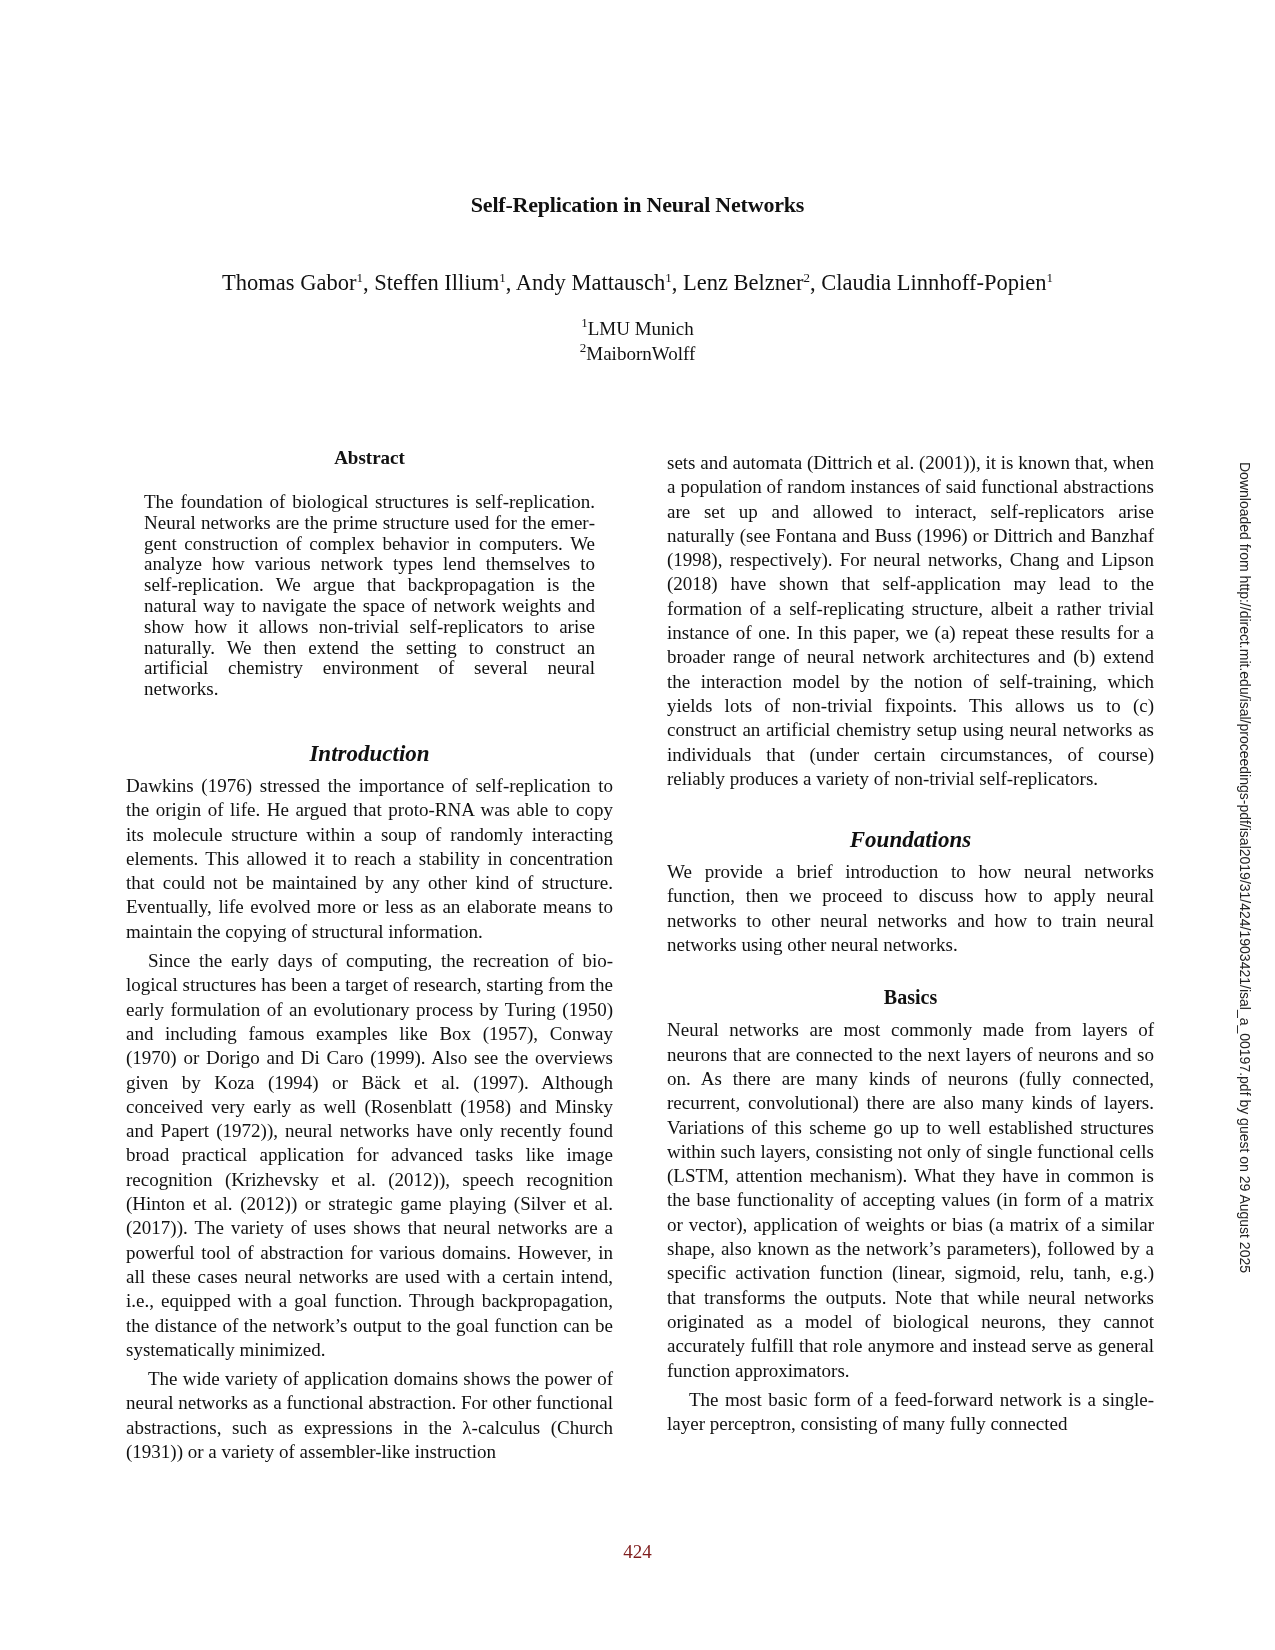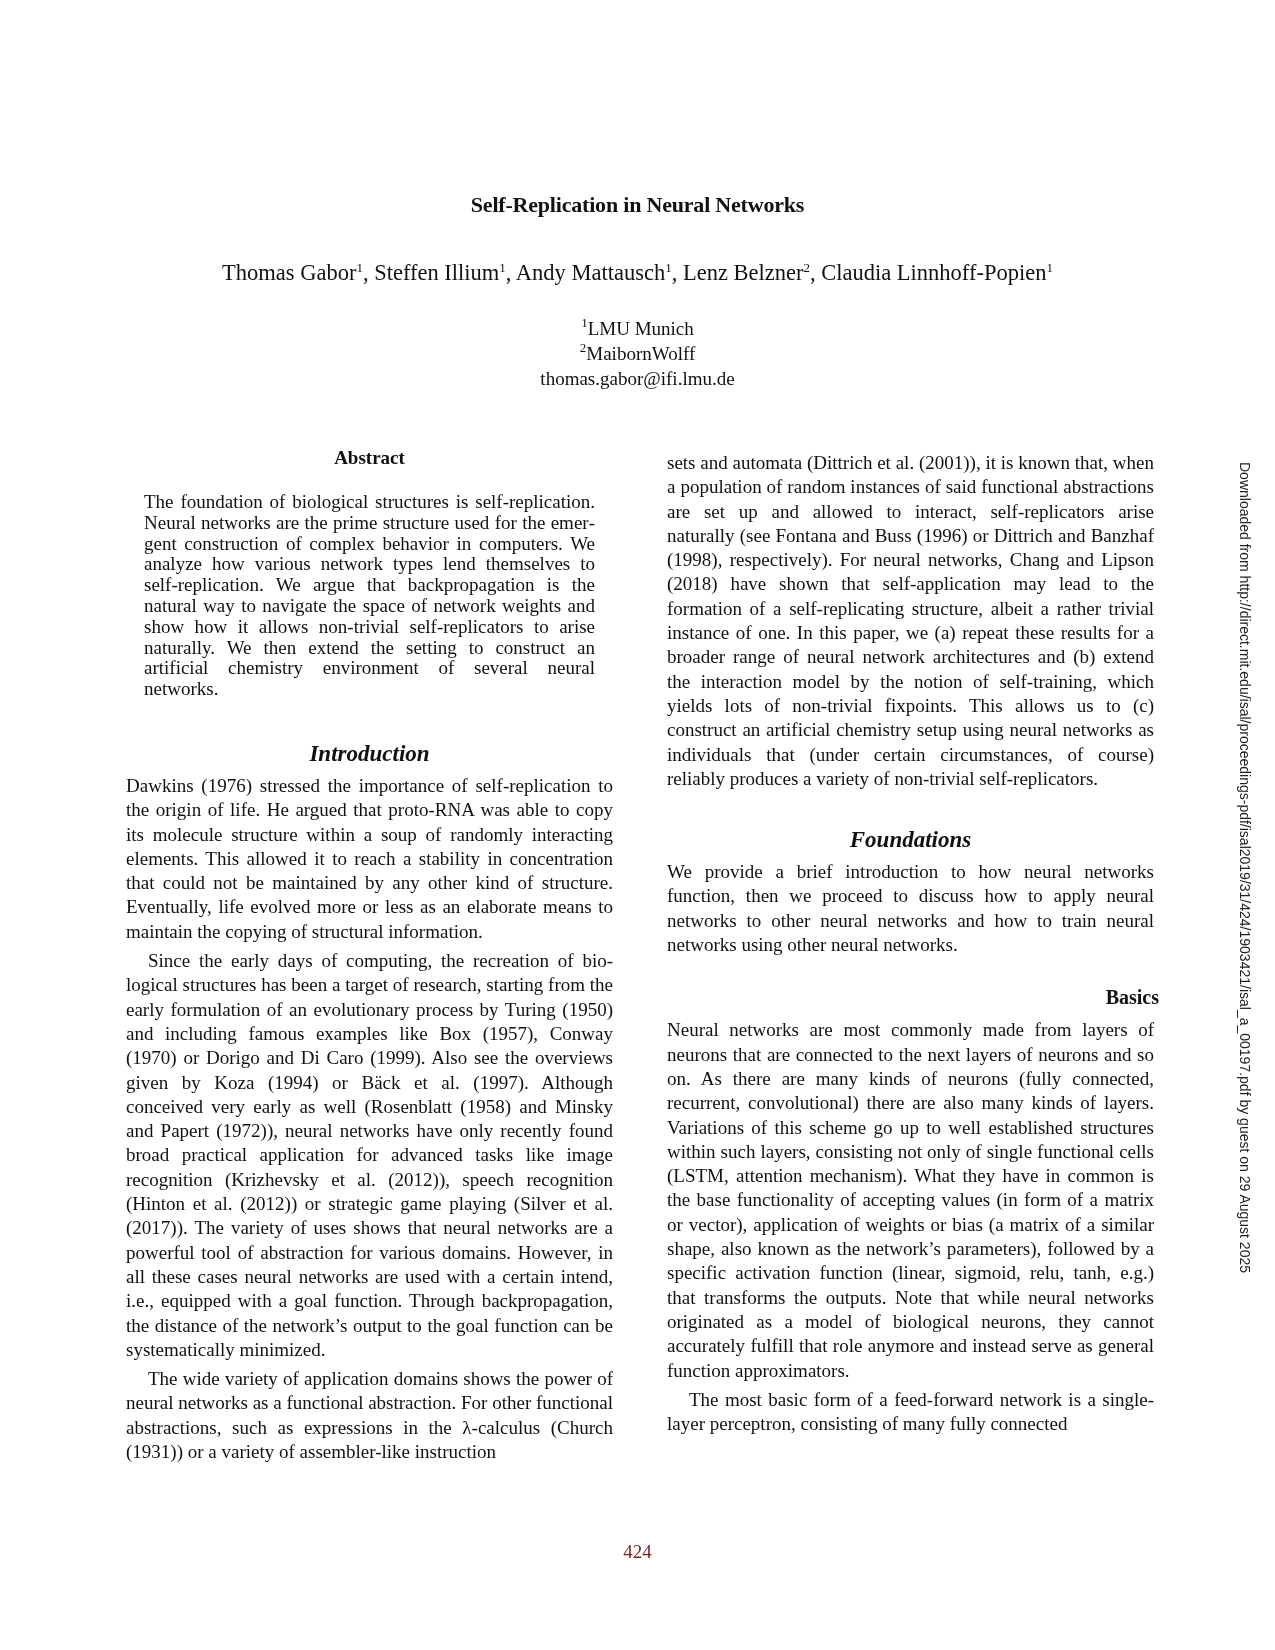--- a/index.html
+++ b/index.html
@@ -20,21 +20,21 @@
     left: 0; right: 0;
     top: 192px;
     text-align: center;
     font-weight: bold;
     font-size: 22px;
     letter-spacing: -0.2px;
   }
   .authors {
     position: absolute;
     left: 0; right: 0;
-    top: 260px;
+    top: 270px;
     text-align: center;
     font-size: 22.5px;
   }
   .authors sup, .affil sup {
     font-size: 13px;
     vertical-align: 8px;
     line-height: 0;
   }
   .affil {
     position: absolute;
@@ -72,21 +72,21 @@
   }
   .section-heading {
     text-align: center;
     font-weight: bold;
     font-size: 23px;
     line-height: 28px;
     margin: 0 0 6px 0;
     font-style: italic;
   }
   .subsection-heading {
-    text-align: right;
+    text-align: center;
     font-weight: bold;
     font-size: 20px;
     line-height: 26px;
     margin: 0 0 8px 0;
   }
   .para {
     margin: 5px;
     text-indent: 0;
   }
   .para.indent { text-indent: 22px; }
@@ -116,21 +116,20 @@
 
 <div class="title">Self-Replication in Neural Networks</div>
 
 <div class="authors">
   <span><span>Thomas Gabor</span><sup>1</sup><span>, </span></span><span><span>Steffen Illium</span><sup>1</sup><span>, </span></span><span><span>Andy Mattausch</span><sup>1</sup><span>, </span></span><span><span>Lenz Belzner</span><sup>2</sup><span>, </span></span><span><span>Claudia Linnhoff-Popien</span><sup>1</sup><span></span></span>
 </div>
 
 <div class="affil">
   <div><sup>1</sup><span>LMU Munich</span></div>
   <div><sup>2</sup><span>MaibornWolff</span></div>
-  <div>thomas.gabor@ifi.lmu.de</div>
 </div>
 
 <div class="col col-left">
   <div class="abstract-heading">Abstract</div>
   <p class="abstract-body">The foundation of biological structures is self-replication. Neural networks are the prime structure used for the emer­gent construction of complex behavior in computers.  We analyze how various network types lend themselves to self-replication. We argue that backpropagation is the natural way to navigate the space of network weights and show how it allows non-trivial self-replicators to arise naturally.  We then extend the setting to construct an artificial chemistry environ­ment of several neural networks.</p>
 
   <div style="height:40px"></div>
   <div class="section-heading">Introduction</div>
   <p class="para">Dawkins (1976) stressed the importance of self-replication to the origin of life.  He argued that proto-RNA was able to copy its molecule structure within a soup of randomly inter­acting elements.  This allowed it to reach a stability in con­centration that could not be maintained by any other kind of structure.  Eventually, life evolved more or less as an elabo­rate means to maintain the copying of structural information.</p>
   <p class="para indent">Since the early days of computing, the recreation of bio­logical structures has been a target of research, starting from the early formulation of an evolutionary process by Tur­ing (1950) and including famous examples like Box (1957), Conway (1970) or Dorigo and Di Caro (1999).  Also see the overviews given by Koza (1994) or Bäck et al. (1997).  Al­though conceived very early as well (Rosenblatt (1958) and Minsky and Papert (1972)), neural networks have only re­cently found broad practical application for advanced tasks like image recognition (Krizhevsky et al. (2012)), speech recognition (Hinton et al. (2012)) or strategic game playing (Silver et al. (2017)).  The variety of uses shows that neural networks are a powerful tool of abstraction for various do­mains.  However, in all these cases neural networks are used with a certain intend, i.e., equipped with a goal function. Through backpropagation, the distance of the network’s out­put to the goal function can be systematically minimized.</p>

